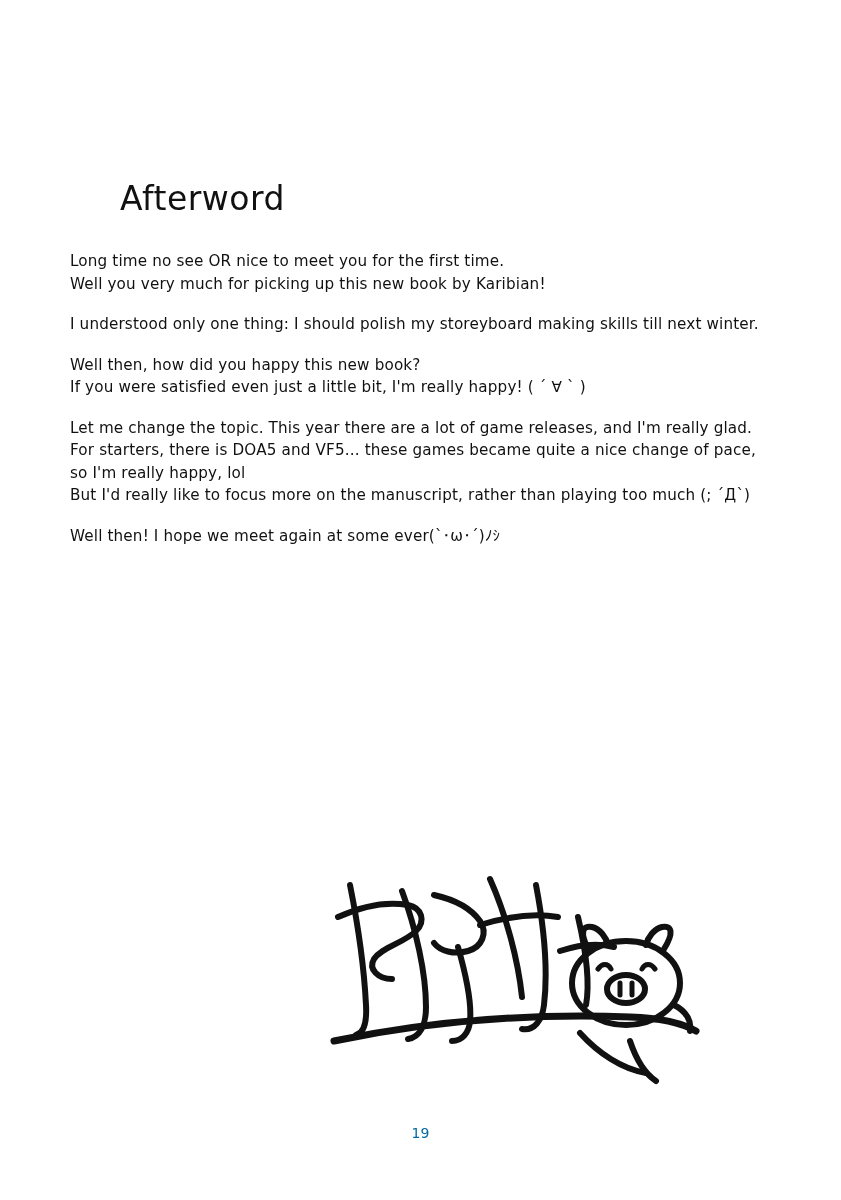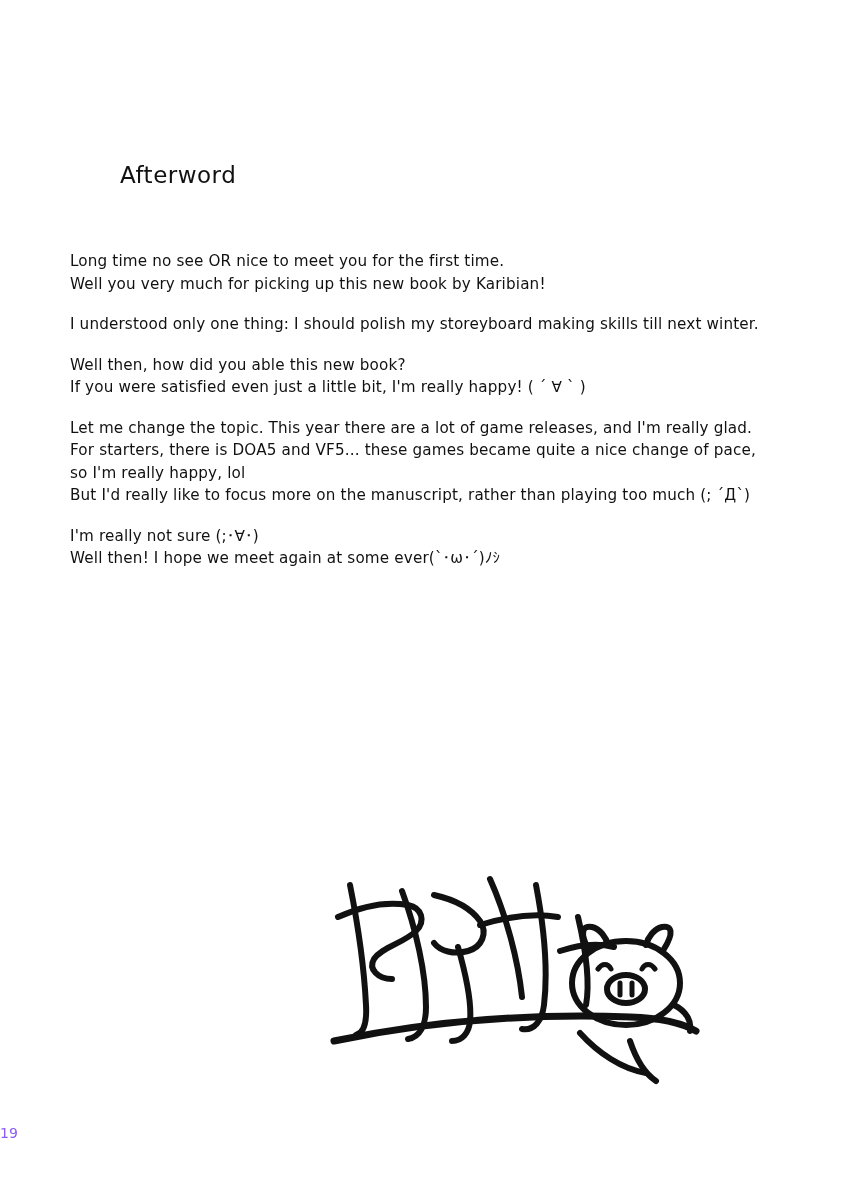--- a/index.html
+++ b/index.html
@@ -13,22 +13,22 @@
   .page {
     position: relative;
     width: 841px;
     height: 1200px;
     background: #ffffff;
     overflow: hidden;
   }
   .title {
     position: absolute;
     left: 120px;
-    top: 162px;
-    font-size: 23px;
+    top: 179px;
+    font-size: 33px;
     font-family: "DejaVu Sans", sans-serif;
     color: #111111;
     letter-spacing: 0.5px;
     text-align: center;
   }
   .body-text {
     position: absolute;
     left: 62px;
     top: 250px;
     width: 740px;
@@ -53,52 +53,52 @@
     left: 330px;
     top: 855px;
     width: 380px;
     height: 240px;
   }
   .page-number {
     position: absolute;
     left: 0;
     right: 0;
     top: 1125px;
+    text-align: center;
     font-size: 14px;
-    color: #8b5cf6;
+    color: #0369a1;
     font-family: "DejaVu Sans", sans-serif;
   }
 </style>
 </head>
 <body>
 
 <div class="page">
 
   <div class="title">Afterword</div>
 
   <div class="body-text">
     <p class="para">
       <span class="line">Long time no see OR nice to meet you for the first time.</span>
       <span class="line">Well you very much for picking up this new book by Karibian!</span>
     </p>
     <p class="para">
       <span class="line">I understood only one thing: I should polish my storeyboard making skills till next winter.</span>
     </p>
     <p class="para">
-      <span class="line">Well then, how did you able this new book?</span>
+      <span class="line">Well then, how did you happy this new book?</span>
       <span class="line">If you were satisfied even just a little bit, I'm really happy! ( ´ ∀ ` )</span>
     </p>
     <p class="para">
       <span class="line">Let me change the topic. This year there are a lot of game releases, and I'm really glad.</span>
       <span class="line">For starters, there is DOA5 and VF5... these games became quite a nice change of pace,</span>
       <span class="line">so I'm really happy, lol</span>
       <span class="line">But I'd really like to focus more on the manuscript, rather than playing too much (; ´Д`)</span>
     </p>
     <p class="para">
-      <span class="line">I'm really not sure (;･∀･)</span>
       <span class="line">Well then! I hope we meet again at some ever(`･ω･´)ﾉｼ</span>
     </p>
   </div>
 
   <div class="signature">
     <svg viewBox="0 0 380 240" width="380" height="240" aria-hidden="true">
       <g fill="none" stroke="#111111" stroke-width="6" stroke-linecap="round" stroke-linejoin="round">
 
         <path d="M20 30 C 28 70, 34 110, 36 150 C 37 168, 34 178, 26 180"></path>
         <path d="M8 62 C 30 52, 56 46, 78 50 C 92 53, 96 66, 86 76 C 74 88, 52 92, 44 104 C 38 114, 48 124, 62 124"></path>

